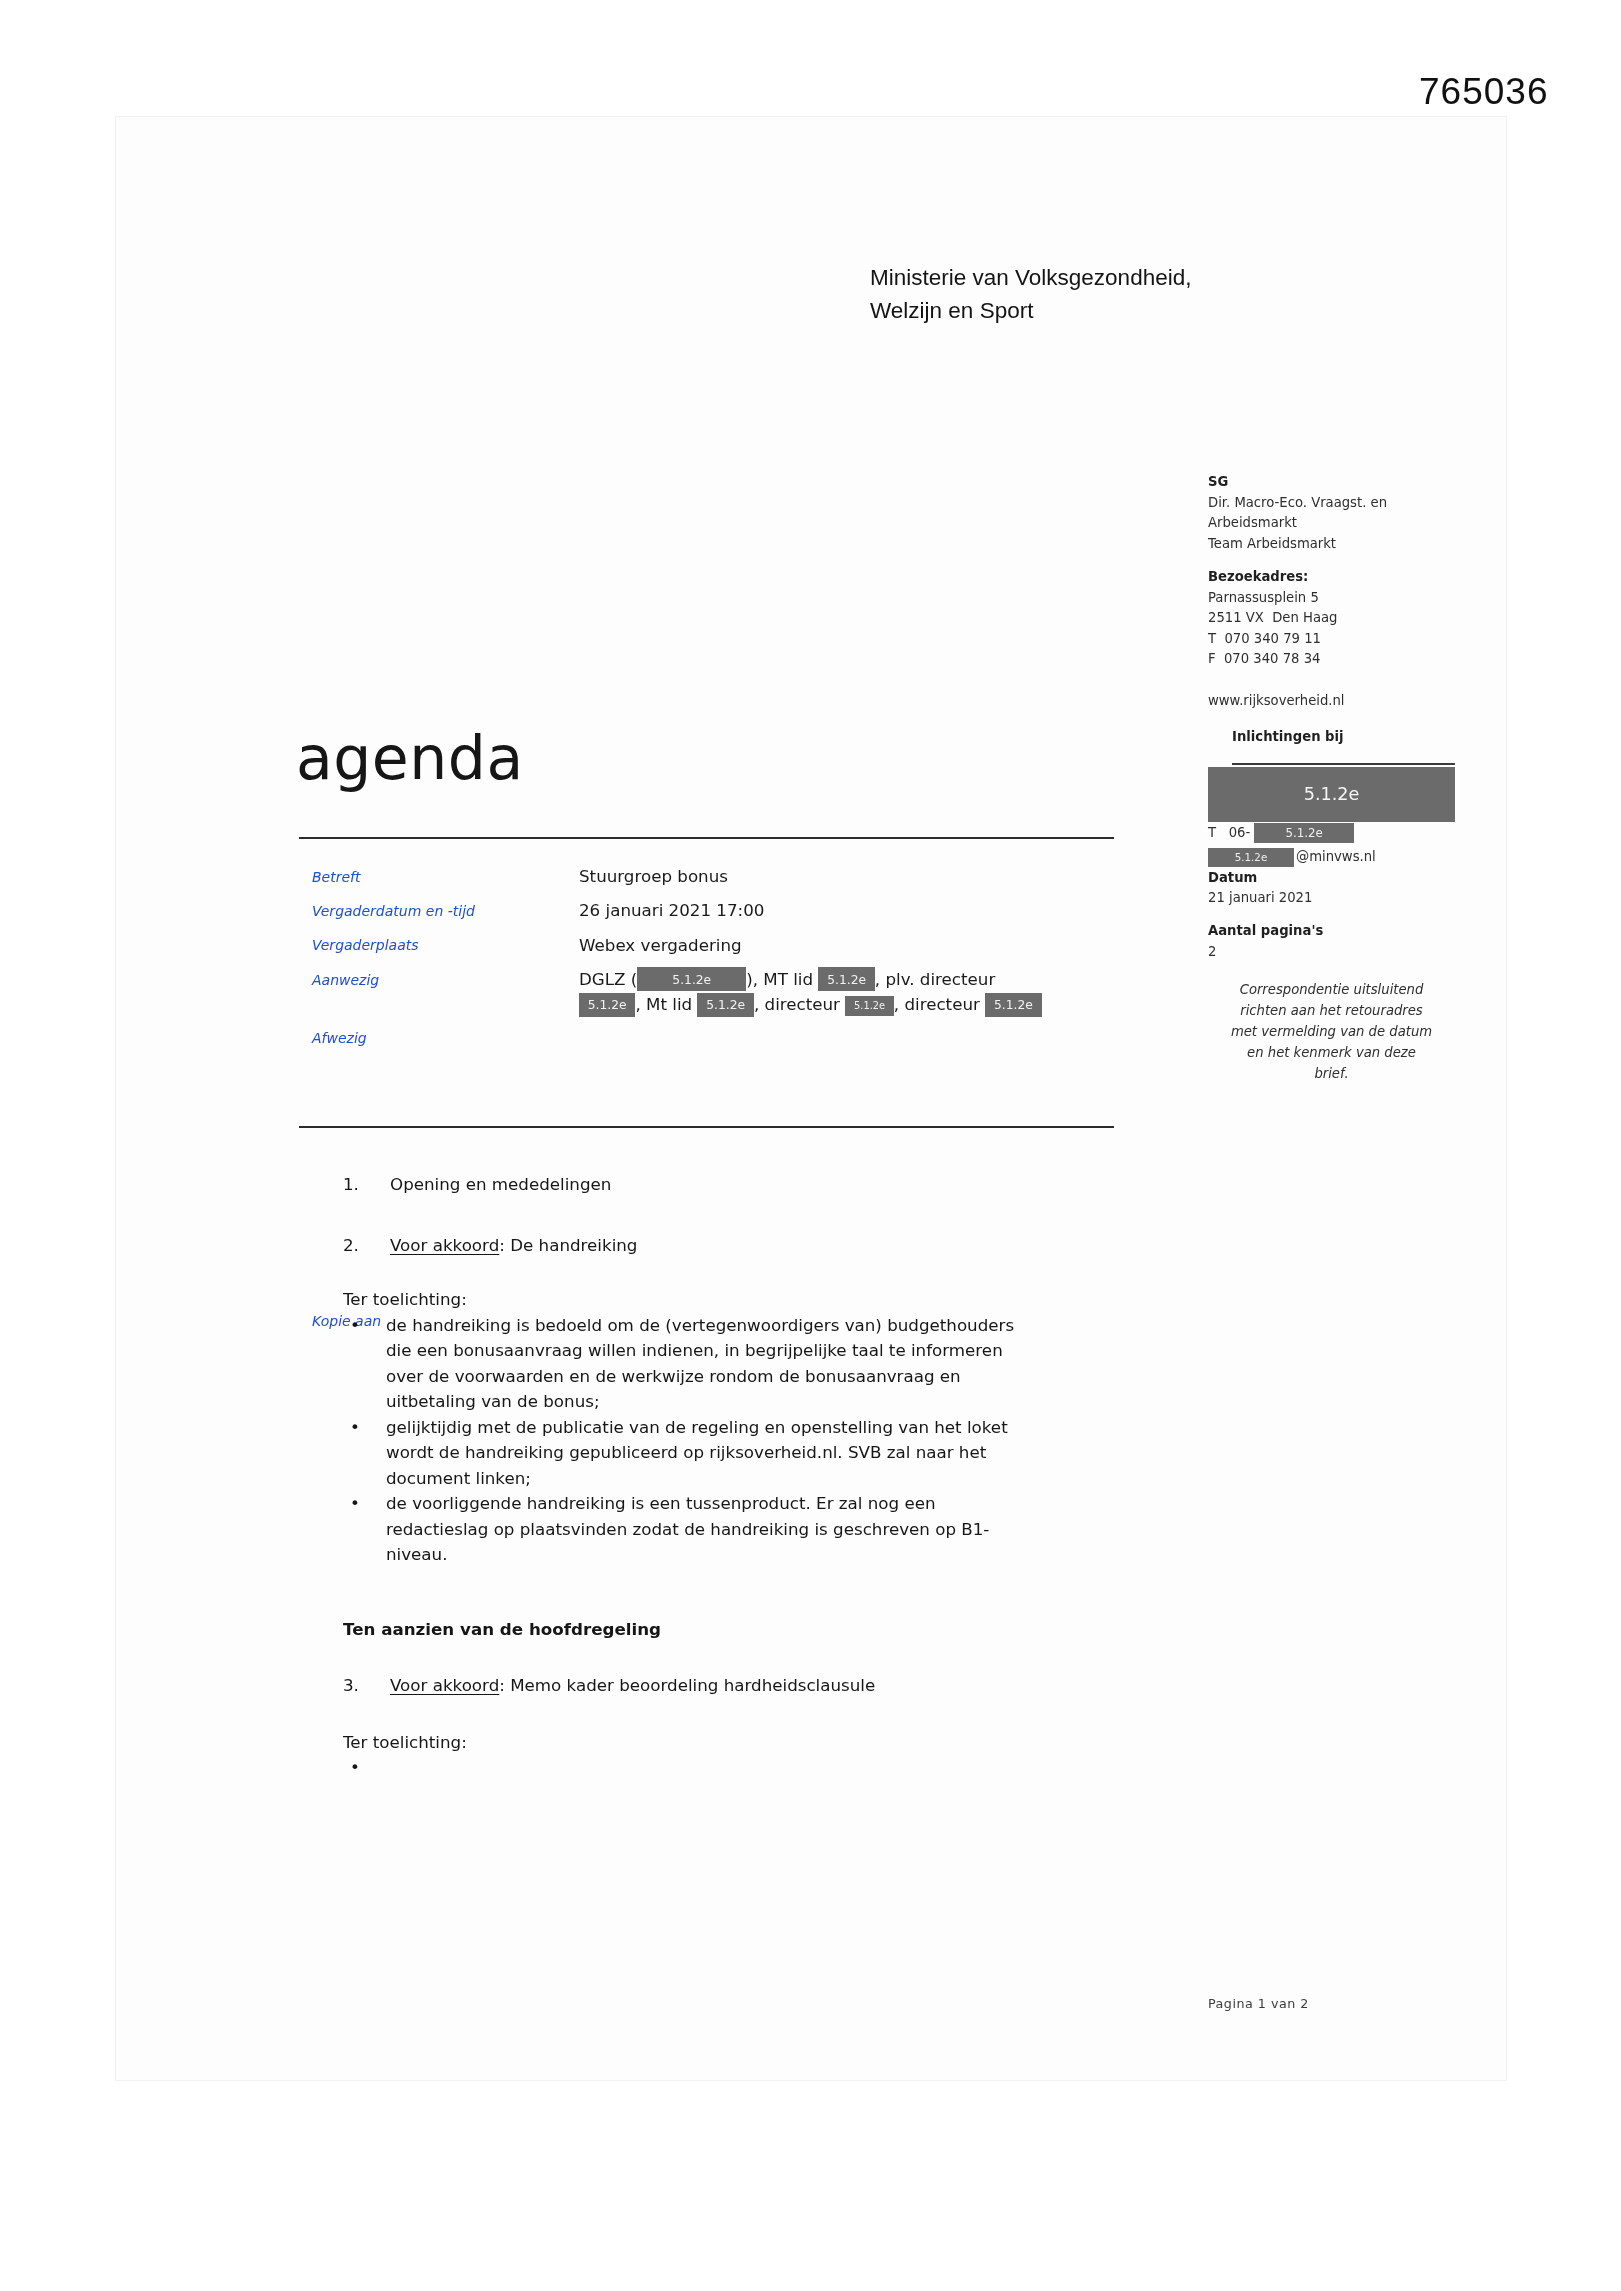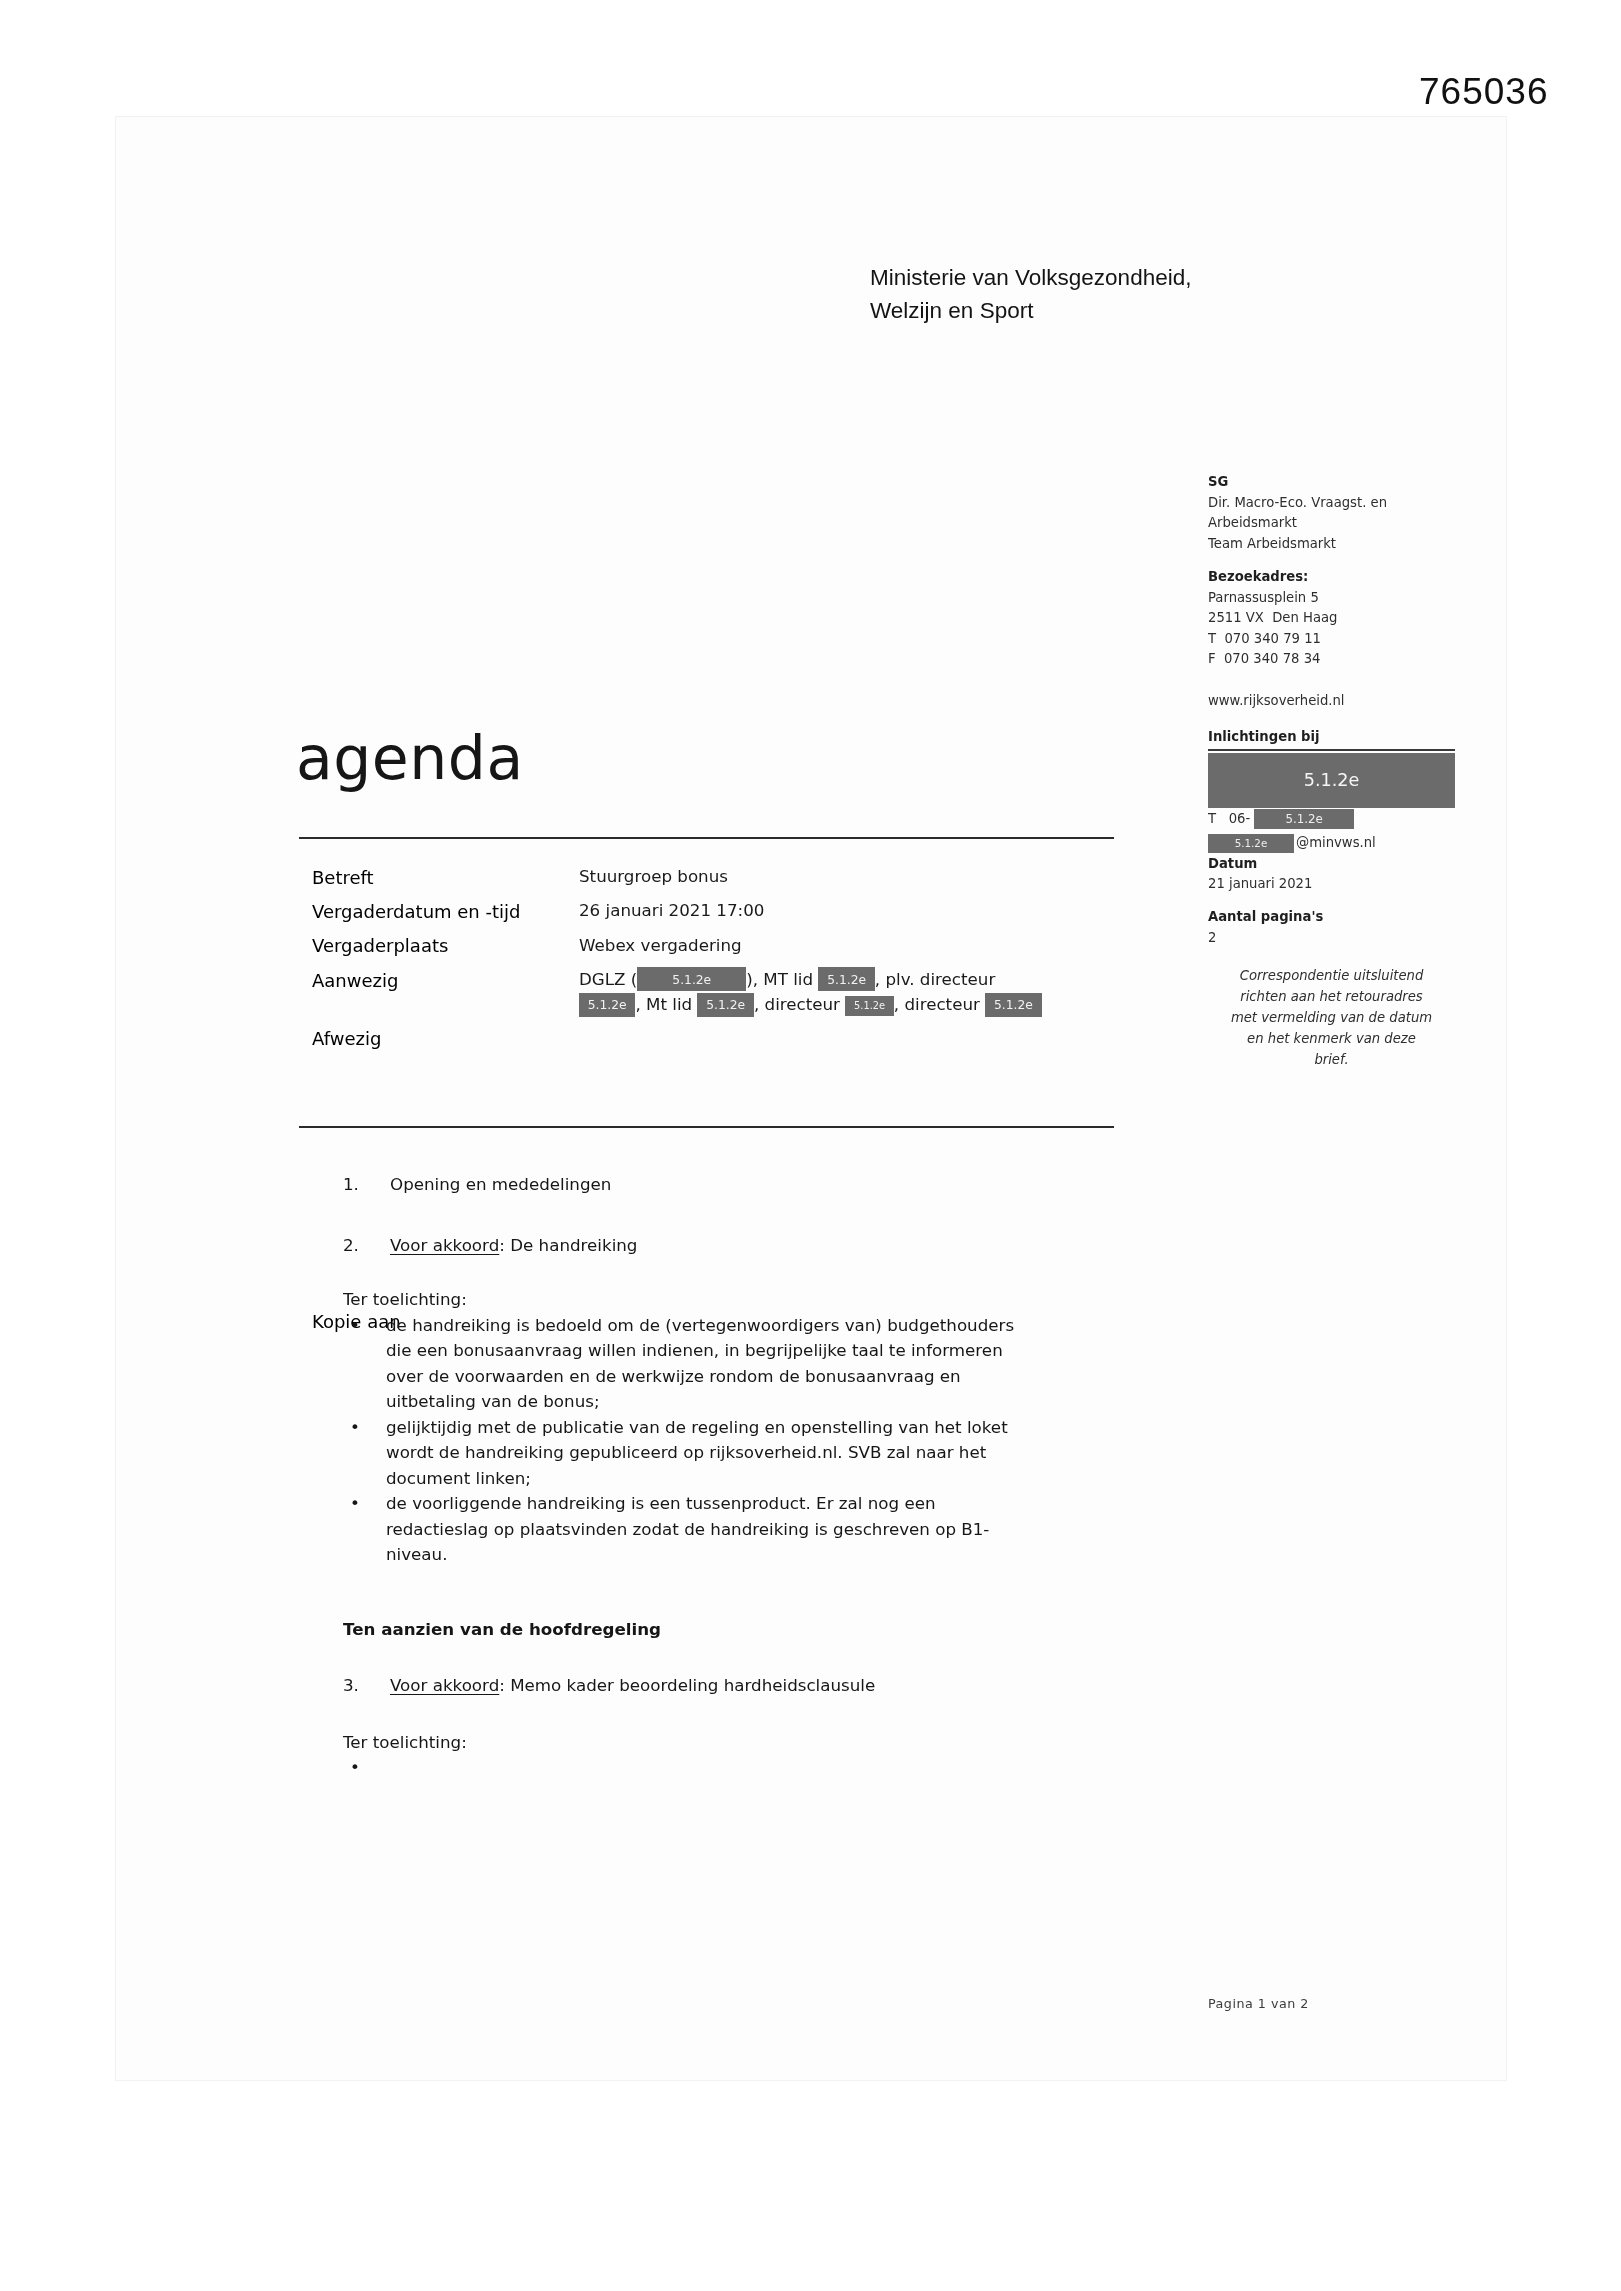--- a/index.html
+++ b/index.html
@@ -25,22 +25,23 @@
     letter-spacing:0.5px;
   }
   .rule{position:absolute;left:299px;width:815px;height:2px;background:#2b2b2b;}
   .rule-top{top:837px;}
   .rule-bottom{top:1126px;}
 
   
   .meta{position:absolute;left:312px;top:864px;width:815px;}
   .meta-row{display:flex;margin-bottom:8.8px;}
   .meta-label{
-    width:267px;flex:0 0 267px;font-size:18px;line-height:19.6px;color:#000000;
+    width:267px;flex:0 0 267px;font-size:14px;line-height:19.6px;color:#1d4ed8;
     padding-top:3.9px;
+    font-style:italic;
   }
   .meta-value{font-size:16.7px;line-height:25.5px;color:#1a1a1a;width:549px;}
   .meta-row-tall{margin-bottom:8.8px;}
   .meta-row-empty .meta-label{padding-top:2px;}
   .meta-row-empty{margin-bottom:14.7px;flex-direction:column;}
 
   
   .redact{
     display:inline-block;background:#6b6b6b;color:#f2f2f2;font-size:12.3px;line-height:1;
     padding:6.9px 8.8px 4.9px;vertical-align:baseline;position:relative;top:-1px;
@@ -53,21 +54,21 @@
     position:absolute;left:1208px;top:472px;width:247px;
     font-size:13.2px;line-height:20.6px;color:#2e2e2e;
   }
   .sb-bold{font-weight:bold;color:#1f1f1f;}
   .sb-line{white-space:pre-wrap;}
   .sb-gap-s{margin-top:12.7px;}
   .sb-gap-m{margin-top:20.6px;}
   .sb-gap-l{}
   .sb-contact-head{
     margin-top:15.7px;font-weight:bold;border-bottom:2px solid #3a3a3a;
-    padding-bottom:1px;color:#1f1f1f;
+    padding-bottom:15px;color:#1f1f1f;margin-left:24px;
   }
   .redact-big{
     margin-top:2px;width:100%;height:55px;background:#6b6b6b;color:#f5f5f5;
     display:flex;align-items:center;justify-content:center;font-size:17.6px;
     box-sizing:border-box;
   }
   .sb-phone-row{margin-top:1px;display:flex;align-items:flex-start;}
   .redact-phone{
     display:inline-flex;width:100px;height:20.6px;background:#6b6b6b;color:#eee;
     font-size:11.8px;align-items:center;justify-content:center;margin-left:3.9px;

